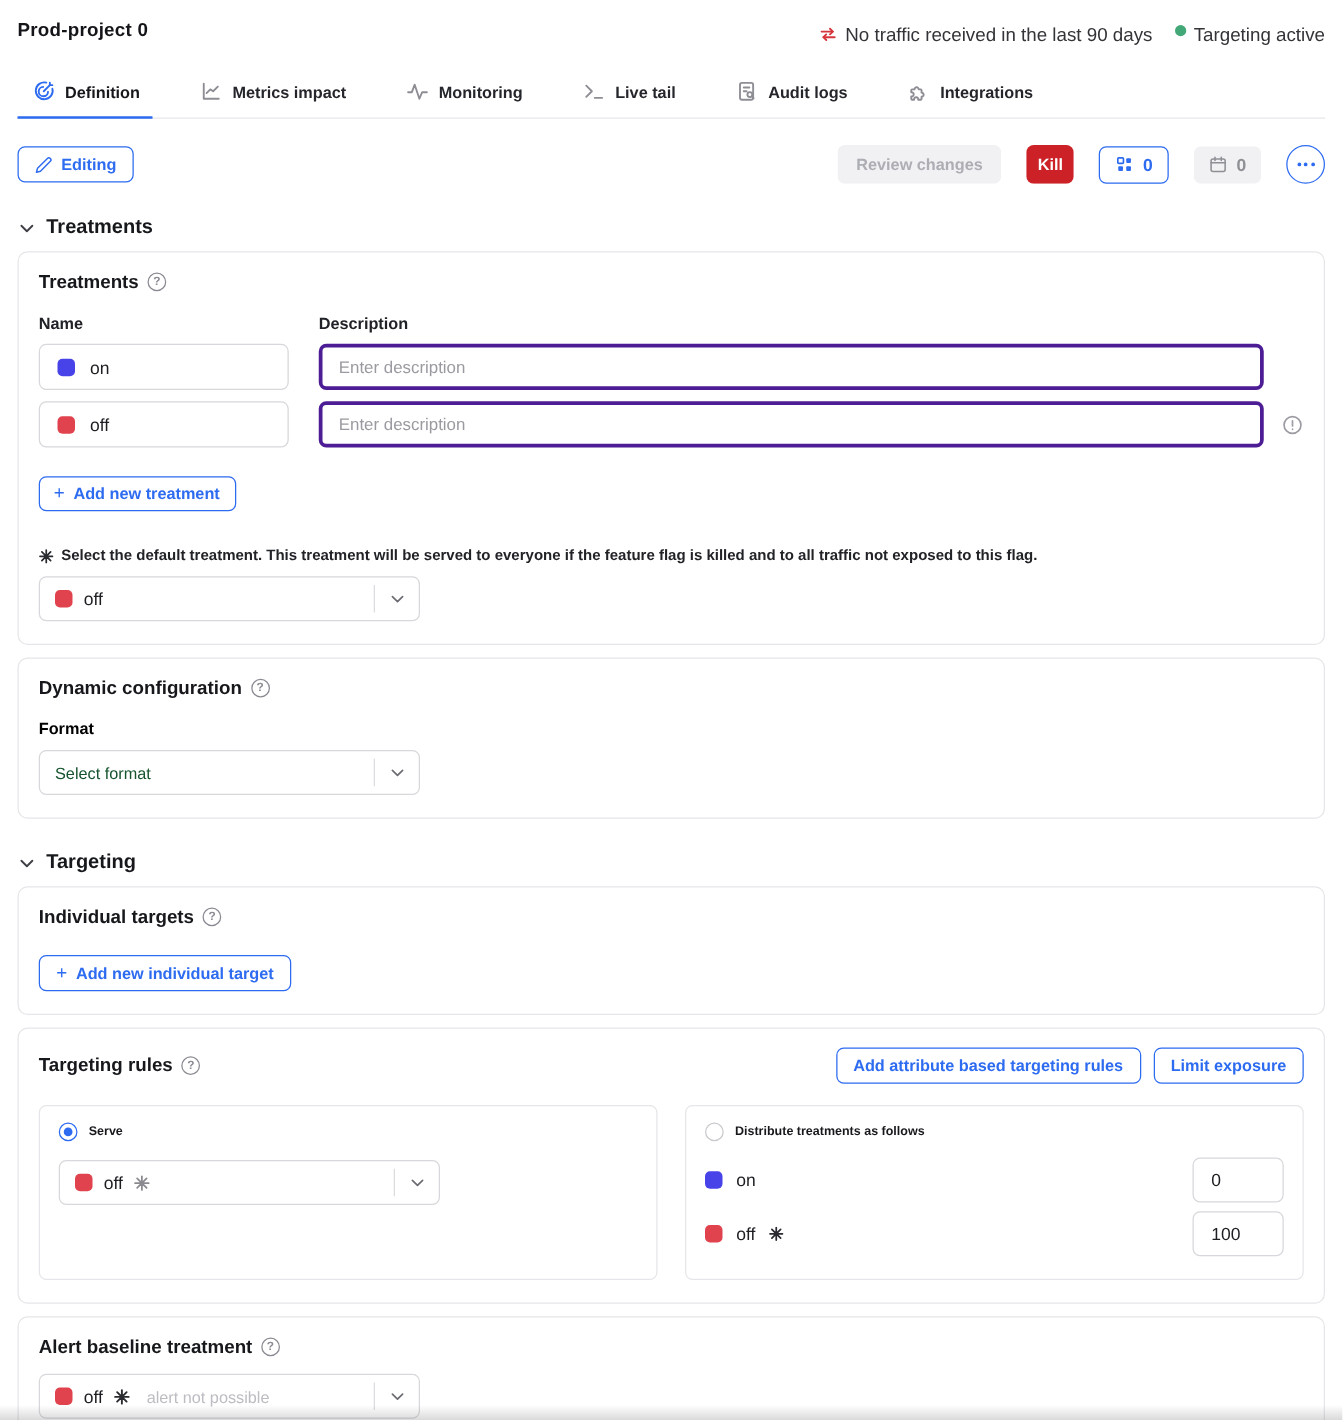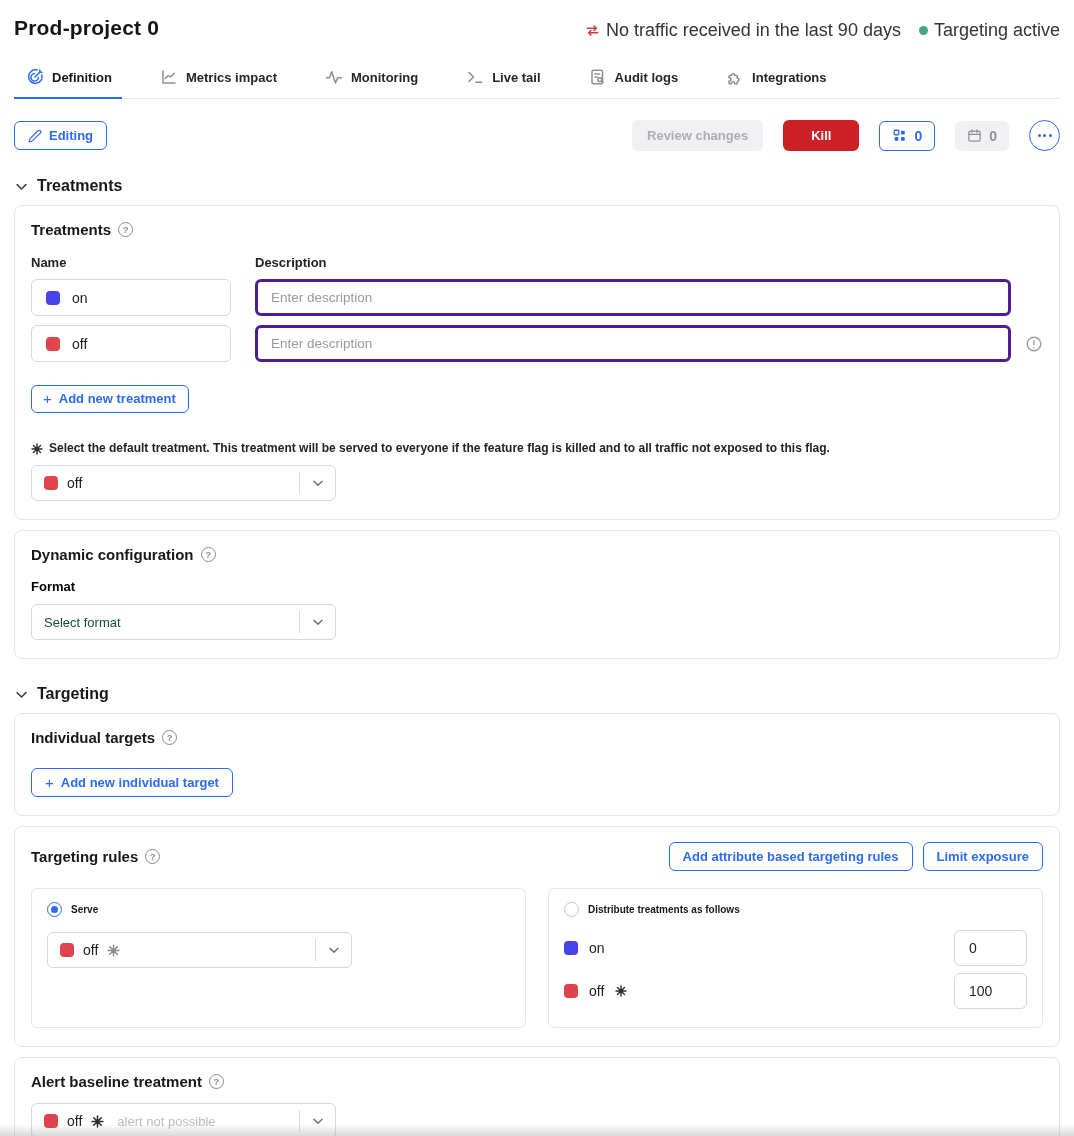--- a/index.html
+++ b/index.html
@@ -2,41 +2,41 @@
 <html><head>
 <meta charset="utf-8">
 <style>
   * { margin:0; padding:0; box-sizing:border-box; }
   html,body { width:1074px; height:1136px; background:#fff; overflow:hidden;
     font-family:"Liberation Sans", sans-serif; color:#1d1e22; }
   .page { position:relative; width:1074px; height:1136px; padding:16px 14px 0 14px; }
 
   
   .header-row { display:flex; justify-content:space-between; align-items:flex-start; }
-  .page-title { font-size:21px; font-weight:700; letter-spacing:.2px; color:#141519; }
+  .page-title { font-size:15px; font-weight:700; letter-spacing:.2px; color:#141519; }
   .status-group { display:flex; align-items:center; gap:18px; margin-top:4px; }
-  .status-item { display:flex; align-items:center; gap:6px; font-size:18px; color:#333438; }
+  .status-item { display:flex; gap:6px; font-size:15px; color:#333438; }
   .dot-green { width:9px; height:9px; border-radius:50%; background:#43a877; display:inline-block; }
 
   
   .tabs { display:flex; align-items:flex-end; margin-top:27px; border-bottom:1px solid #e8e8ec; padding-left:8px; }
   .tab { display:flex; align-items:center; gap:8px; font-size:13px; font-weight:700; color:#25262b;
          padding:0 4px 12px 4px; margin-right:40px; cursor:pointer; position:relative; }
   .tab .ticon { color:#8d8e94; display:flex; }
   .tab.active { color:#17181c; }
   .tab.active .ticon { color:#2d6bf0; }
   .tab.active::after { content:""; position:absolute; left:-8px; right:-6px; bottom:-1px; height:2px; background:#2d6bf0; }
 
   
   .toolbar { display:flex; justify-content:space-between; align-items:center; margin-top:21px; }
   .btn { display:inline-flex; align-items:center; gap:7px; font-size:13px; font-weight:700;
          border-radius:6px; border:1px solid transparent; cursor:pointer; background:#fff; }
   .btn-outline-blue { border-color:#2d6bf0; color:#2d6bf0; padding:6px 13px; }
   .btn-disabled { background:#f1f1f3; color:#adaeb4; padding:7px 14px; cursor:default; }
-  .btn-kill { background:#cc2227; color:#fff; padding:7px 27px; }
+  .btn-kill { background:#cc2227; color:#fff; padding:7px 8px; }
   .btn-gray { background:#f1f1f3; color:#8f9095; padding:6px 11px; }
   .toolbar-right { display:flex; align-items:center; gap:20px; }
   .btn-circle { width:31px; height:31px; border-radius:50%; border:1px solid #2d6bf0;
                 display:inline-flex; align-items:center; justify-content:center; gap:2.5px; background:#fff; cursor:pointer; }
   .btn-circle i { width:3px; height:3px; border-radius:50%; background:#2d6bf0; }
 
   
   .section-head { display:flex; align-items:center; gap:8px; margin-top:26px; font-size:16px; font-weight:700; color:#17181c; }
   .card { border:1px solid #e6e6ea; border-radius:8px; background:#fff; margin-top:10px; padding:15px 16px 18px 16px; }
   .card-title { display:flex; align-items:center; gap:7px; font-size:15px; font-weight:700; color:#17181c; }

